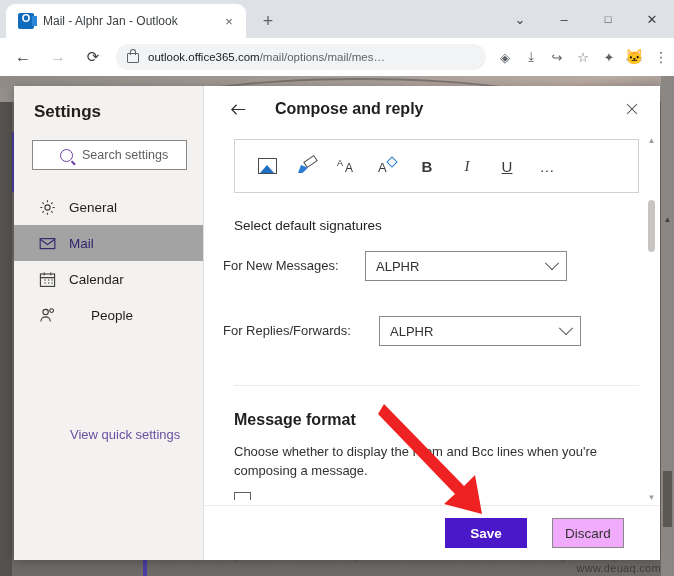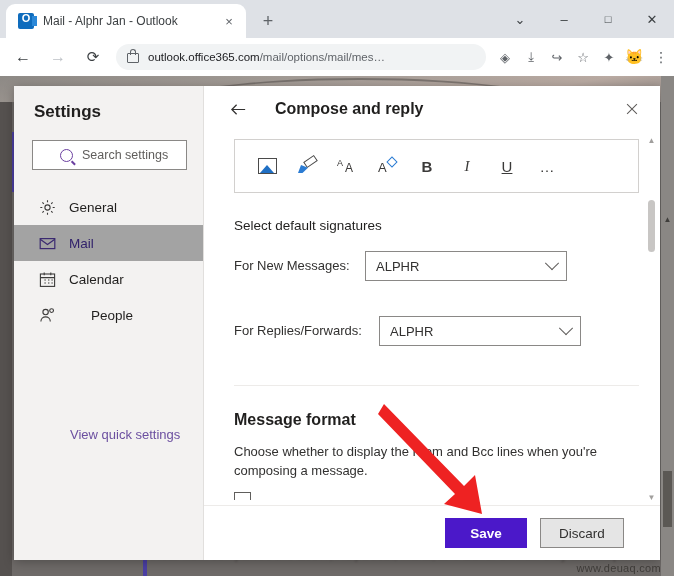--- a/index.html
+++ b/index.html
@@ -336,21 +336,21 @@
     width: 6px; height: 6px;
     border: 1.3px solid #2b7cd3;
     transform: rotate(45deg);
   }
 
   .sec-head {
     position: absolute; left: 30px;
     font-size: 13.5px; color: #201f1e; font-weight: 400;
   }
   .field-label {
-    position: absolute; left: 30px;
+    position: absolute; left: 19px;
     font-size: 13px; color: #323130;
   }
   .dropdown {
     position: absolute;
     height: 30px;
     border: 1px solid #8a8886;
     background: #ffffff;
     box-sizing: border-box;
     display: flex; align-items: center; justify-content: space-between;
     padding: 0 9px 0 10px;
@@ -412,22 +412,22 @@
     height: 30px;
     display: flex; align-items: center; justify-content: center;
     font-size: 13.5px;
     box-sizing: border-box;
   }
   .btn-save {
     right: 133px; width: 82px;
     background: #4b18c9; color: #ffffff; font-weight: 600;
   }
   .btn-discard {
-    right: 36px; width: 84px;
-    background: #e5e5e5; color: #323130;
+    right: 36px; width: 72px;
+    background: #f0abfc; color: #323130;
     border: 1px solid #8a8886;
   }
 
   
   .page-sb {
     position: absolute; right: 0; top: 76px;
     width: 13px; height: 500px;
     background: #8a8784;
   }
   .page-sb-up, .page-sb-dn {

